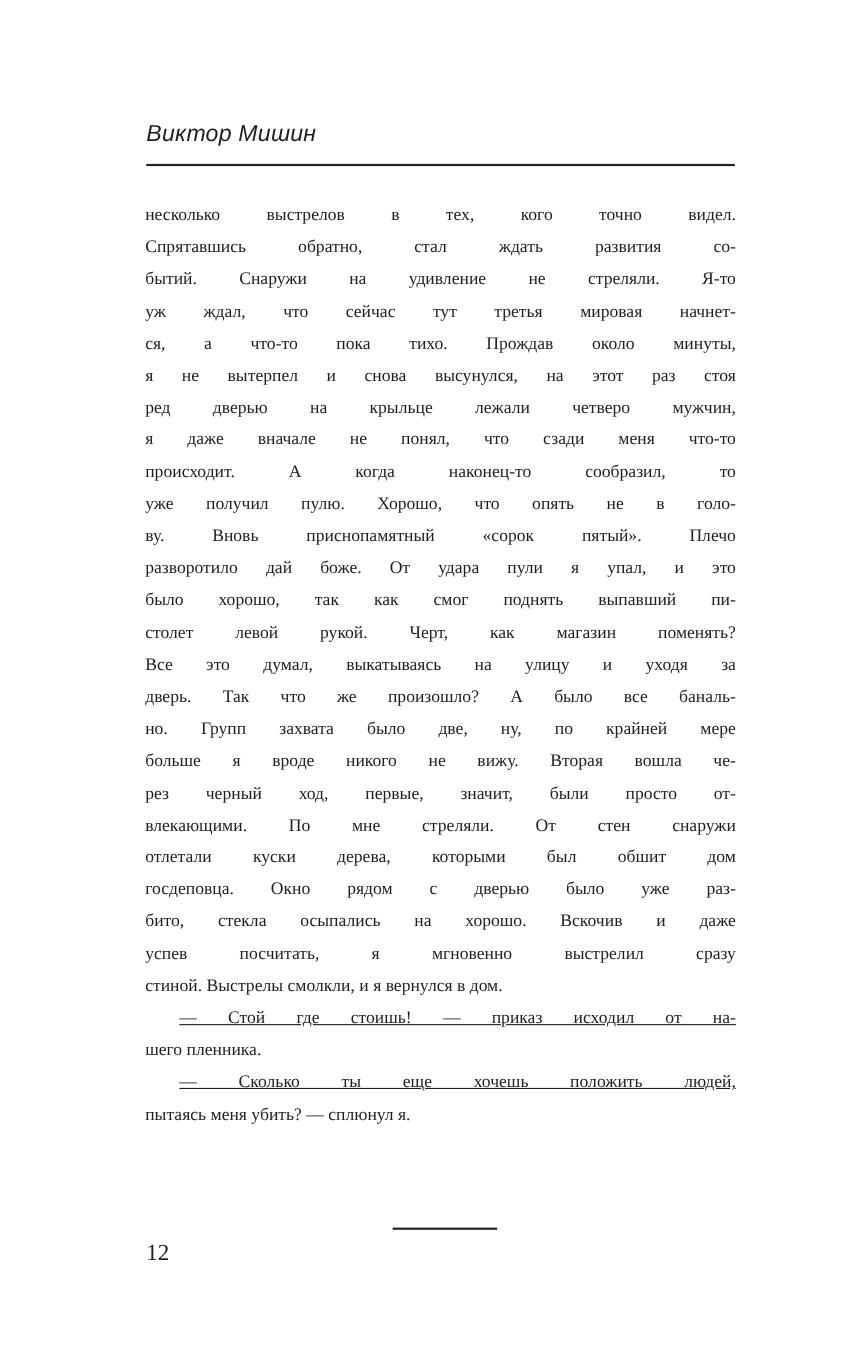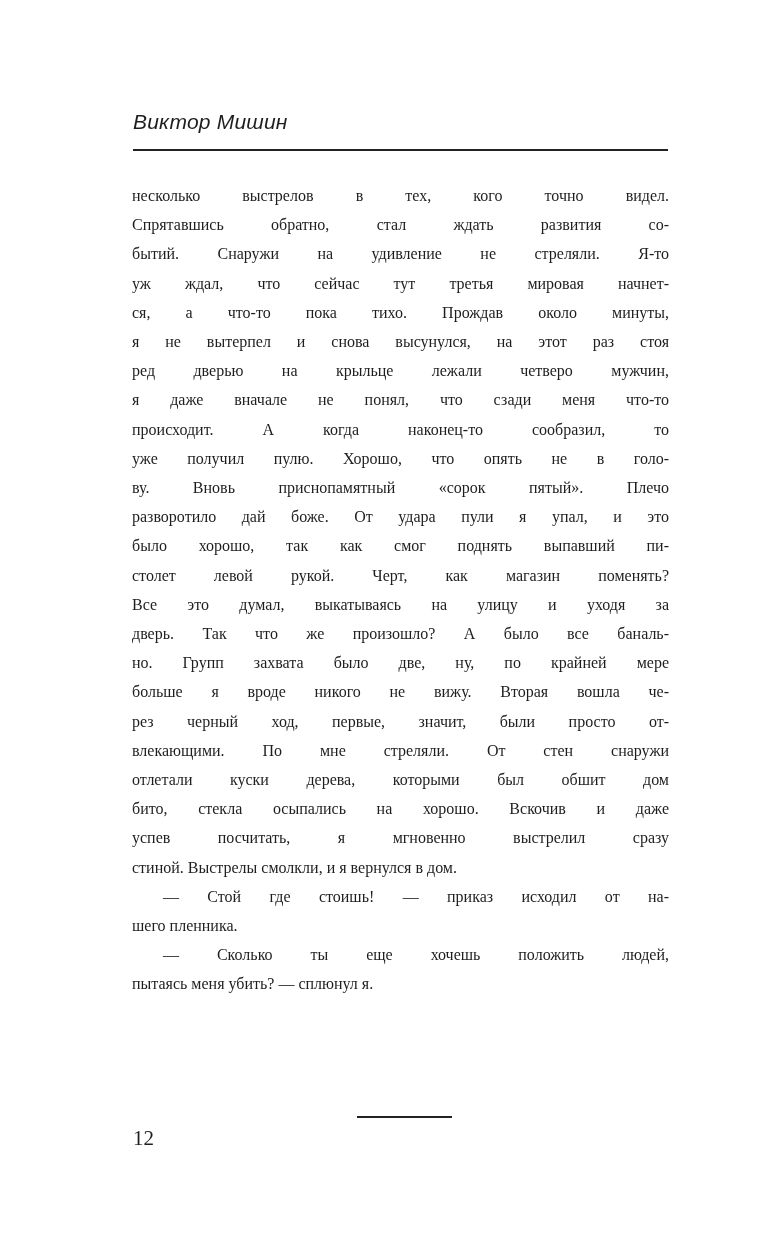--- a/index.html
+++ b/index.html
@@ -45,20 +45,21 @@
   .line {
     text-align: justify;
     text-align-last: justify;
   }
   .line.left {
     text-align: center;
     text-align-last: left;
   }
   .line.indent {
     text-indent: 31px;
+    text-decoration: underline;
   }
   .footer-rule {
     position: absolute;
     left: 357px;
     top: 1116px;
     width: 95px;
     height: 0;
     border-top: 2px solid #222222;
   }
   .page-number {
@@ -93,20 +94,21 @@
       <div class="line">разворотило дай боже. От удара пули я упал, и это</div>
       <div class="line">было хорошо, так как смог поднять выпавший пи-</div>
       <div class="line">столет левой рукой. Черт, как магазин поменять?</div>
       <div class="line">Все это думал, выкатываясь на улицу и уходя за</div>
       <div class="line">дверь. Так что же произошло? А было все баналь-</div>
       <div class="line">но. Групп захвата было две, ну, по крайней мере</div>
       <div class="line">больше я вроде никого не вижу. Вторая вошла че-</div>
       <div class="line">рез черный ход, первые, значит, были просто от-</div>
       <div class="line">влекающими. По мне стреляли. От стен снаружи</div>
       <div class="line">отлетали куски дерева, которыми был обшит дом</div>
+      <div class="line">госдеповца. Окно рядом с дверью было уже раз-</div>
       <div class="line">бито, стекла осыпались на хорошо. Вскочив и даже</div>
       <div class="line">успев посчитать, я мгновенно выстрелил сразу</div>
       <div class="line left">стиной. Выстрелы смолкли, и я вернулся в дом.</div>
       <div class="line indent">— Стой где стоишь! — приказ исходил от на-</div>
       <div class="line left">шего пленника.</div>
       <div class="line indent">— Сколько ты еще хочешь положить людей,</div>
       <div class="line left">пытаясь меня убить? — сплюнул я.</div>
     </div>
 
   <div class="footer-rule"></div>

